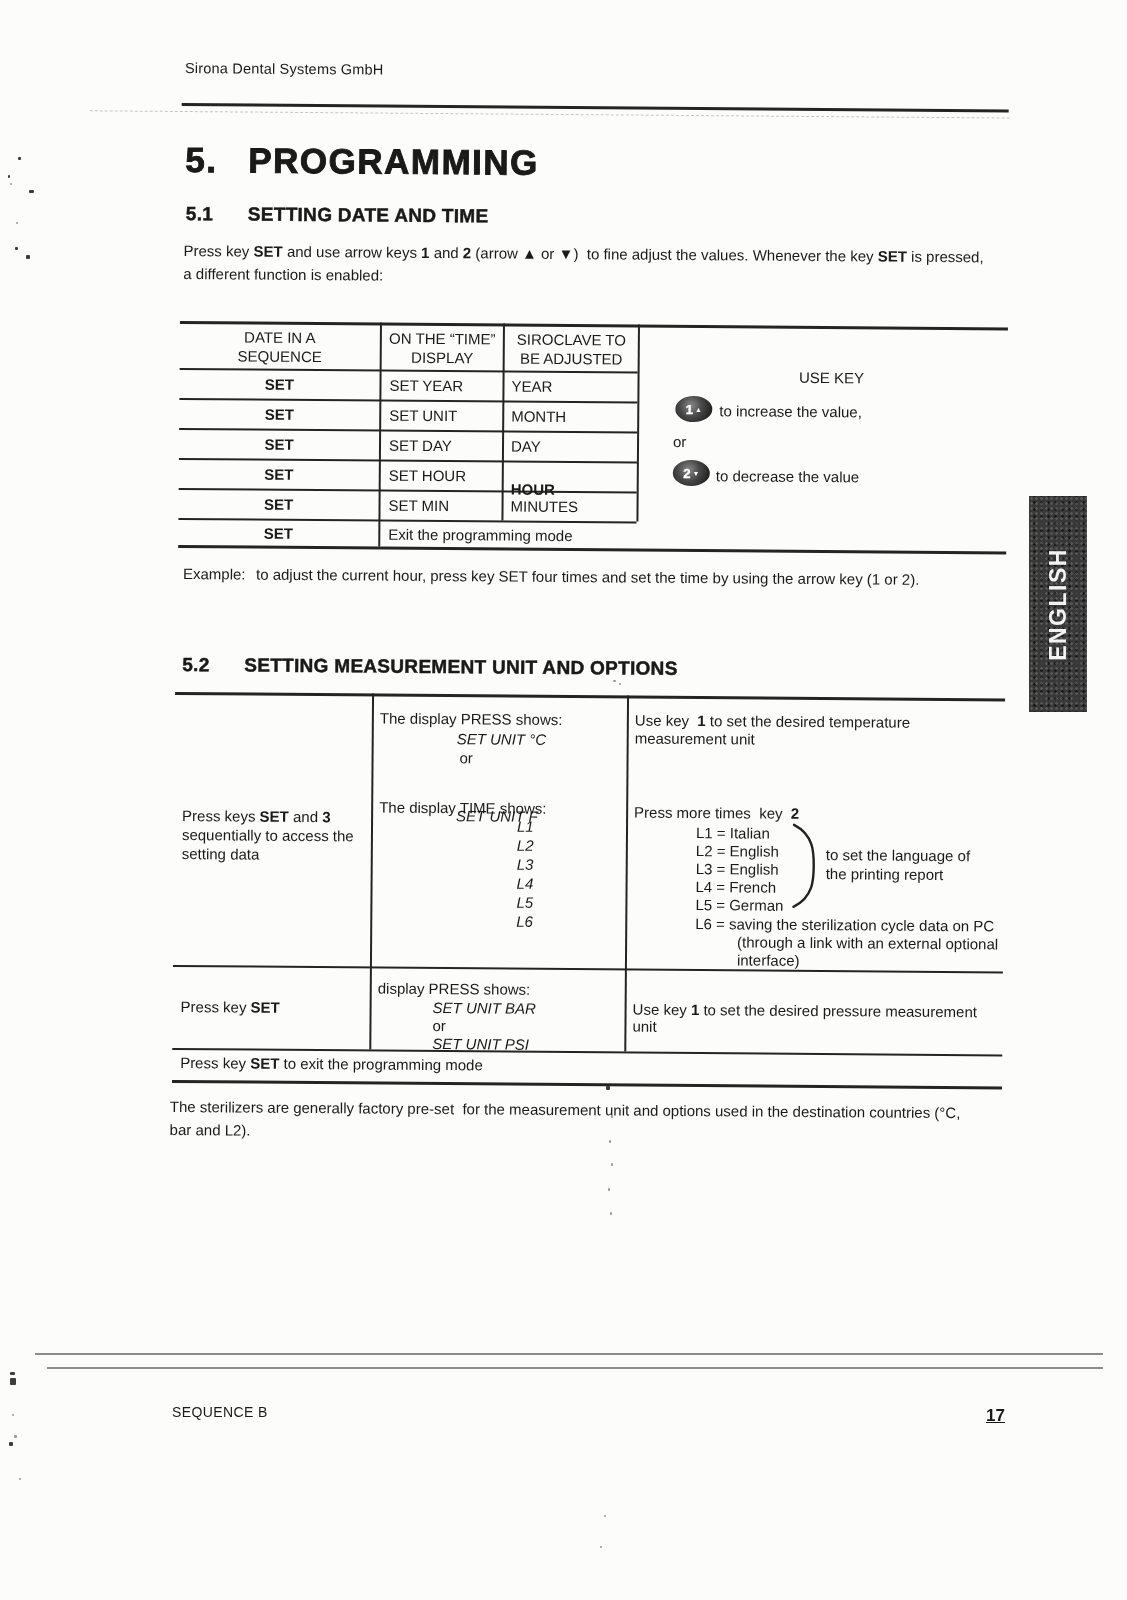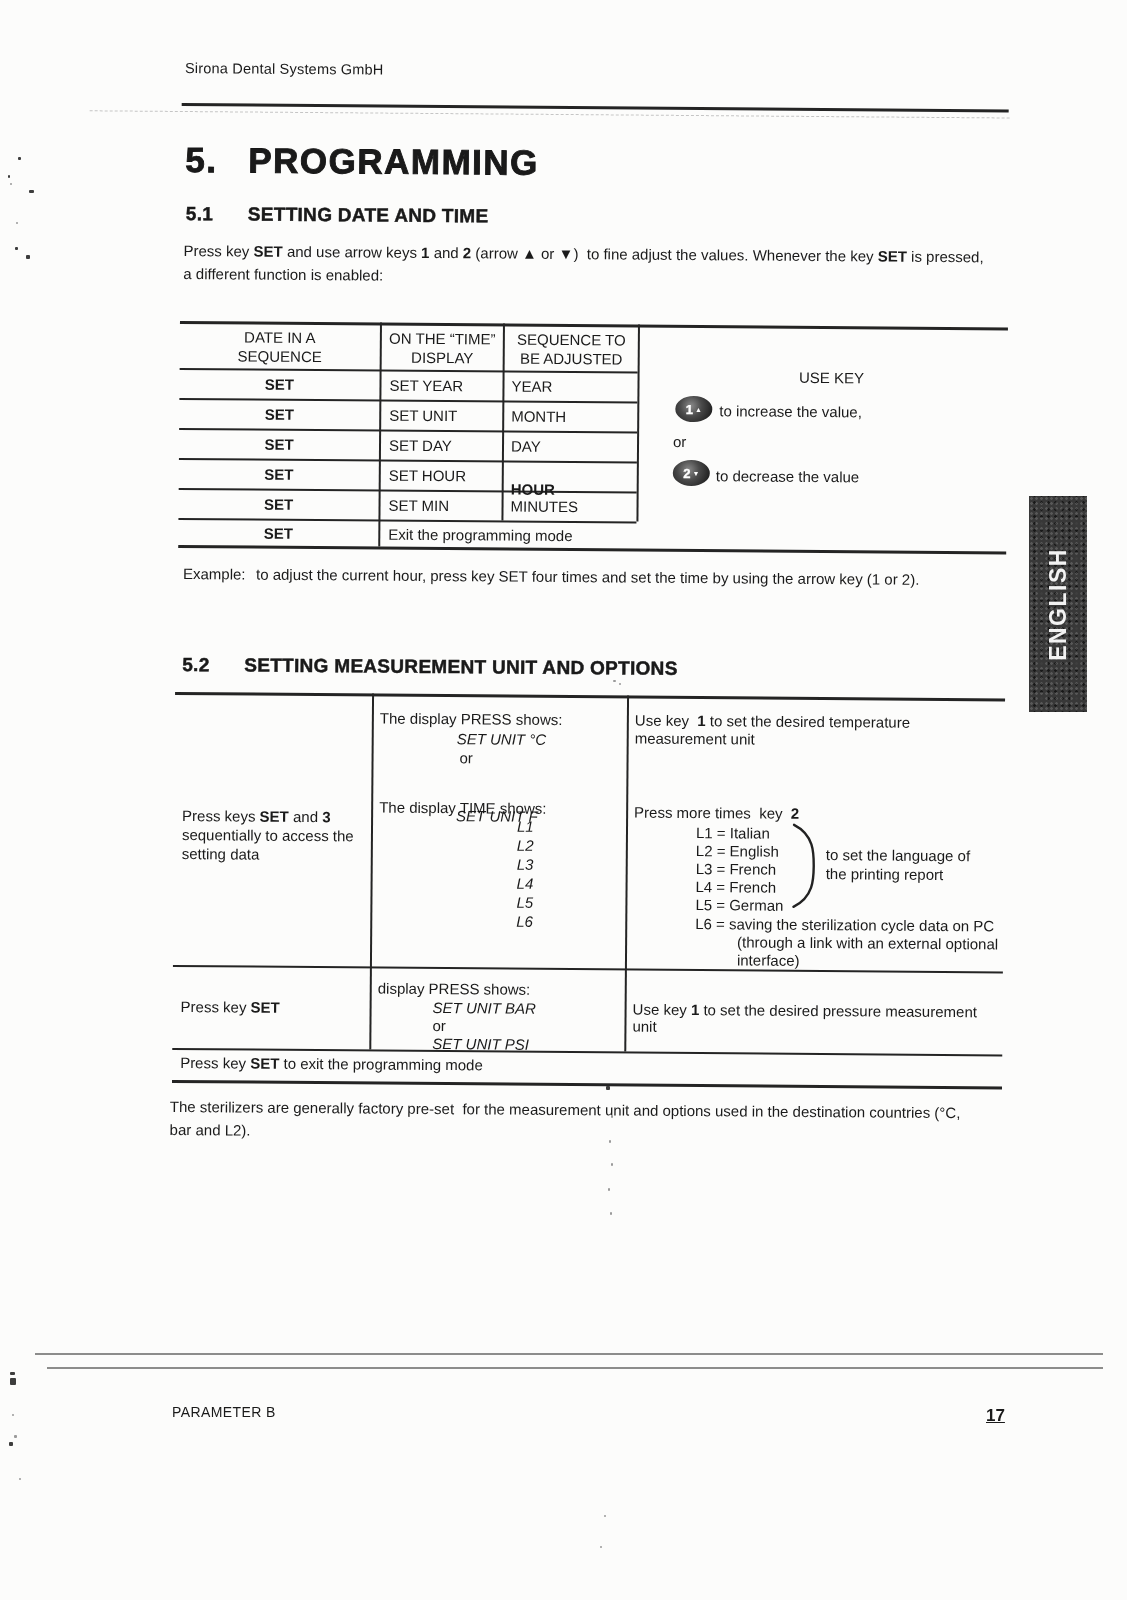--- a/index.html
+++ b/index.html
@@ -68,21 +68,21 @@
     <div class="hl" style="left:180px;top:458px;width:458px;"></div>
     <div class="hl" style="left:180px;top:488px;width:458px;"></div>
     <div class="hl" style="left:180px;top:518px;width:458px;"></div>
     <div class="hl thick" style="left:180px;top:545px;width:828px;"></div>
     <div class="vl" style="left:380px;top:321px;height:224px;"></div>
     <div class="vl" style="left:503px;top:321px;height:197px;"></div>
     <div class="vl" style="left:638px;top:321px;height:197px;"></div>
 
     <div class="abs ctr cellhead" style="left:180px;top:327px;width:200px;"><span>DATE IN A</span><br><span>SEQUENCE</span></div>
     <div class="abs ctr cellhead" style="left:382px;top:327px;width:121px;"><span>ON THE “TIME”</span><br><span>DISPLAY</span></div>
-    <div class="abs ctr cellhead" style="left:505px;top:327px;width:133px;"><span>SEQUENCE TO</span><br><span>BE ADJUSTED</span></div>
+    <div class="abs ctr cellhead" style="left:505px;top:327px;width:133px;"><span>SIROCLAVE TO</span><br><span>BE ADJUSTED</span></div>
 
     <div>
       <div class="abs ctr b" style="left:180px;top:375px;width:200px;">SET</div>
       <div class="abs" style="left:390px;top:375px;">SET YEAR</div>
       <div class="abs" style="left:512px;top:375px;">YEAR</div>
     </div>
     <div>
       <div class="abs ctr b" style="left:180px;top:405px;width:200px;">SET</div>
       <div class="abs" style="left:390px;top:405px;">SET UNIT</div>
       <div class="abs" style="left:512px;top:405px;">MONTH</div>
@@ -137,21 +137,21 @@
 
     <div class="abs" style="left:383px;top:708px;">The display PRESS shows:</div>
     <div class="abs i" style="left:460px;top:728px;">SET UNIT °C</div>
     <div class="abs" style="left:463px;top:747px;">or</div>
     <div class="abs i" style="left:460px;top:805px;">SET UNIT F</div>
     <div class="abs" style="left:383px;top:797px;">The display TIME shows:</div>
     <div class="abs i lh19" style="left:521px;top:814px;"><span>L1</span><br><span>L2</span><br><span>L3</span><br><span>L4</span><br><span>L5</span><br><span>L6</span></div>
 
     <div class="abs lh18" style="left:638px;top:708px;width:330px;"><span>Use key  </span><span class="b">1</span><span> to set the desired temperature</span><br><span>measurement unit</span></div>
     <div class="abs" style="left:638px;top:800px;"><span>Press more times  key  </span><span class="b">2</span></div>
-    <div class="abs lh18" style="left:700px;top:820px;"><span>L1 = Italian</span><br><span>L2 = English</span><br><span>L3 = French</span><br><span>L4 = French</span><br><span>L5 = German</span></div>
+    <div class="abs lh18" style="left:700px;top:820px;"><span>L1 = Italian</span><br><span>L2 = English</span><br><span>L3 = English</span><br><span>L4 = French</span><br><span>L5 = German</span></div>
     <svg class="brace" style="left:796px;top:818px;" width="28" height="86" viewBox="0 0 28 86">
         <path d="M2,2 C22,12 22,30 22,43 C22,56 22,74 2,84" fill="none" stroke="#222" stroke-width="2.4" stroke-linecap="round"></path>
       </svg>
     <div class="abs lh19" style="left:830px;top:840px;"><span>to set the language of</span><br><span>the printing report</span></div>
     <div class="abs" style="left:700px;top:911px;">L6 = saving the sterilization cycle data on PC</div>
     <div class="abs" style="left:742px;top:929px;">(through a link with an external optional</div>
     <div class="abs" style="left:742px;top:947px;">interface)</div>
 
     <div class="abs" style="left:186px;top:998px;"><span>Press key </span><span class="b">SET</span></div>
     <div class="abs" style="left:383px;top:978px;">display PRESS shows:</div>
@@ -165,21 +165,21 @@
     <div class="abs note lh22" style="left:176px;top:1096px;width:850px;"><span>The sterilizers are generally factory pre-set  for the measurement unit and options used in the destination countries (°C,</span><br><span>bar and L2).</span></div>
 
   </div>
 
   <div class="sidetab">
       <span>ENGLISH</span>
     </div>
 
   <div class="hl faint" style="left:35px;top:1353px;width:1068px;"></div>
   <div class="hl faint" style="left:47px;top:1367px;width:1056px;"></div>
-  <div class="abs footmodel" style="left:172px;top:1404px;">PARAMETER B</div>
+  <div class="abs footmodel" style="left:172px;top:1404px;">SEQUENCE B</div>
   <div class="abs footpage" style="left:986px;top:1406px;text-decoration:underline;">17</div>
 
   <div class="speck" style="left:18px;top:157px;width:3px;height:3px;"></div>
   <div class="speck" style="left:8px;top:175px;width:2px;height:3px;"></div>
   <div class="speck lt" style="left:10px;top:183px;width:2px;height:2px;"></div>
   <div class="speck" style="left:29px;top:190px;width:5px;height:3px;"></div>
   <div class="speck lt" style="left:16px;top:222px;width:2px;height:2px;"></div>
   <div class="speck" style="left:15px;top:247px;width:3px;height:3px;"></div>
   <div class="speck" style="left:26px;top:255px;width:4px;height:4px;"></div>
   <div class="speck lt" style="left:613px;top:680px;width:3px;height:2px;"></div>

